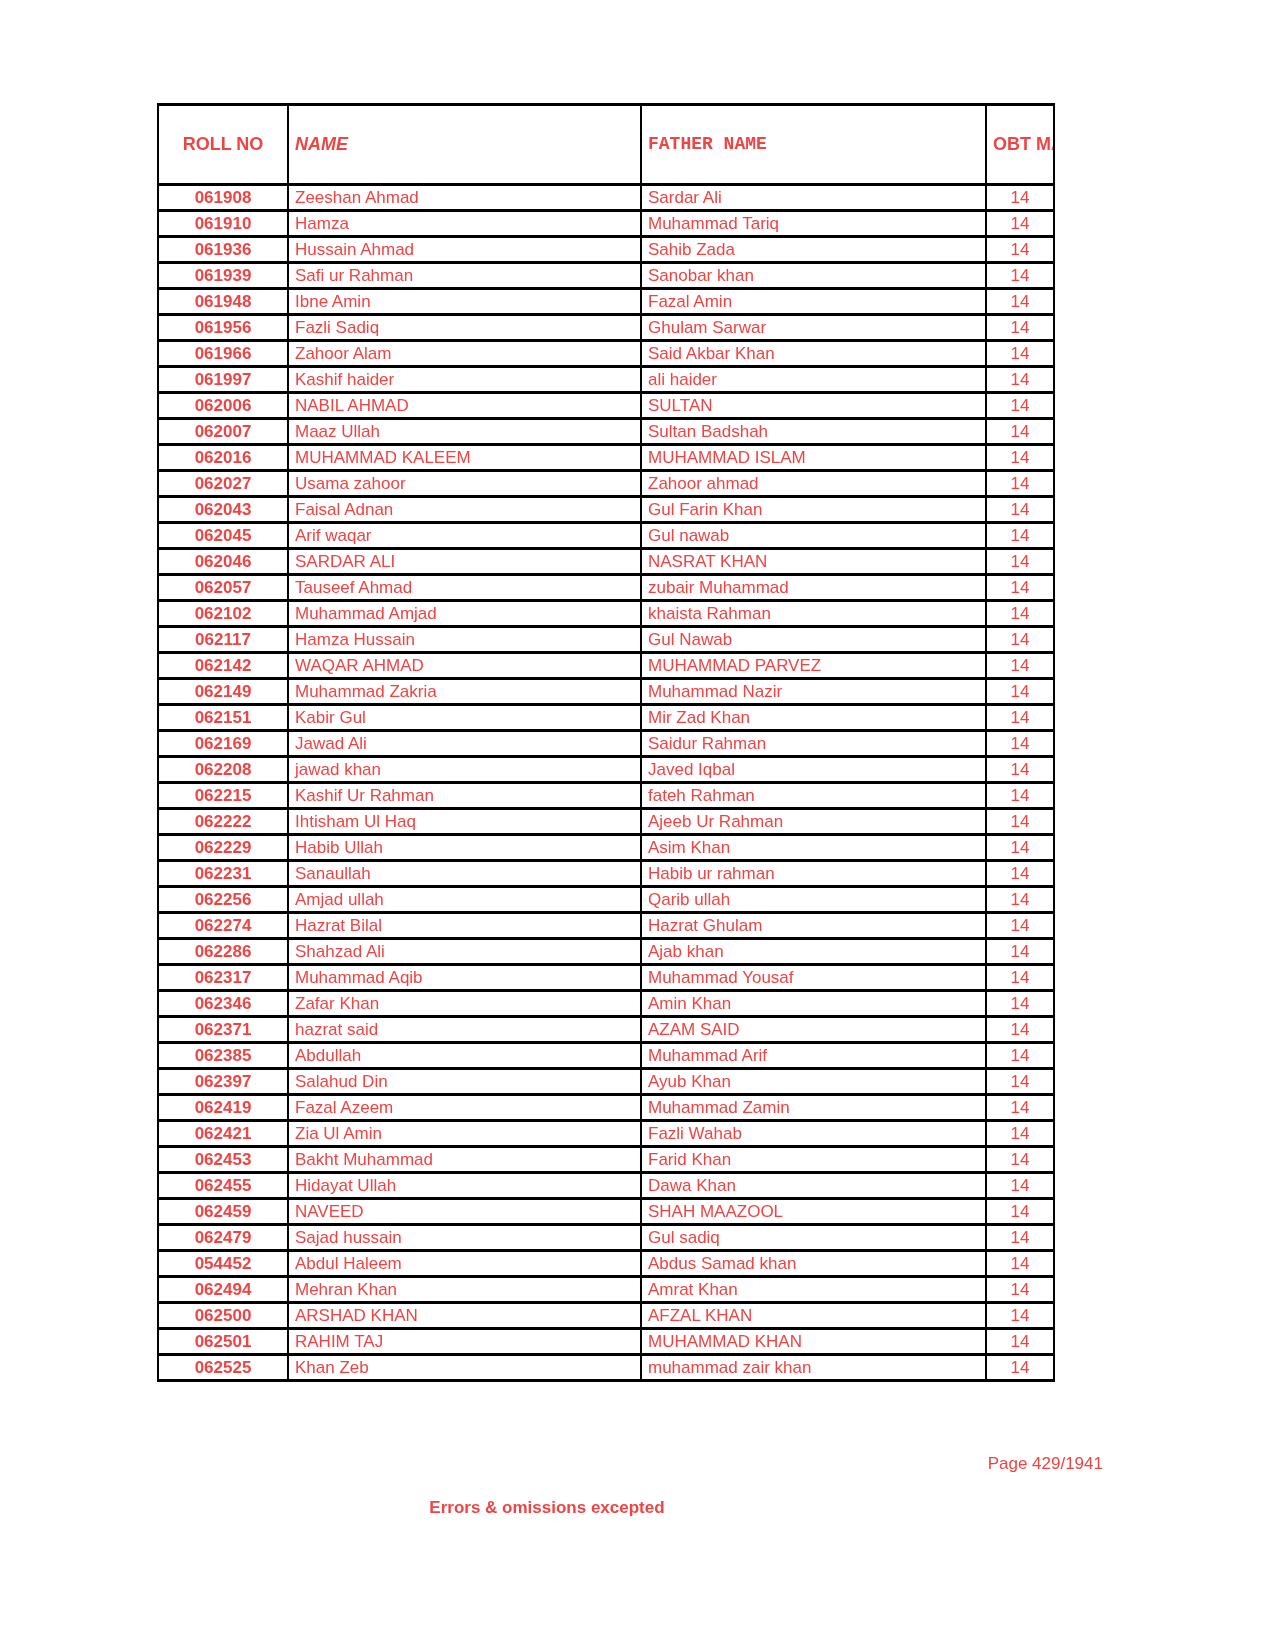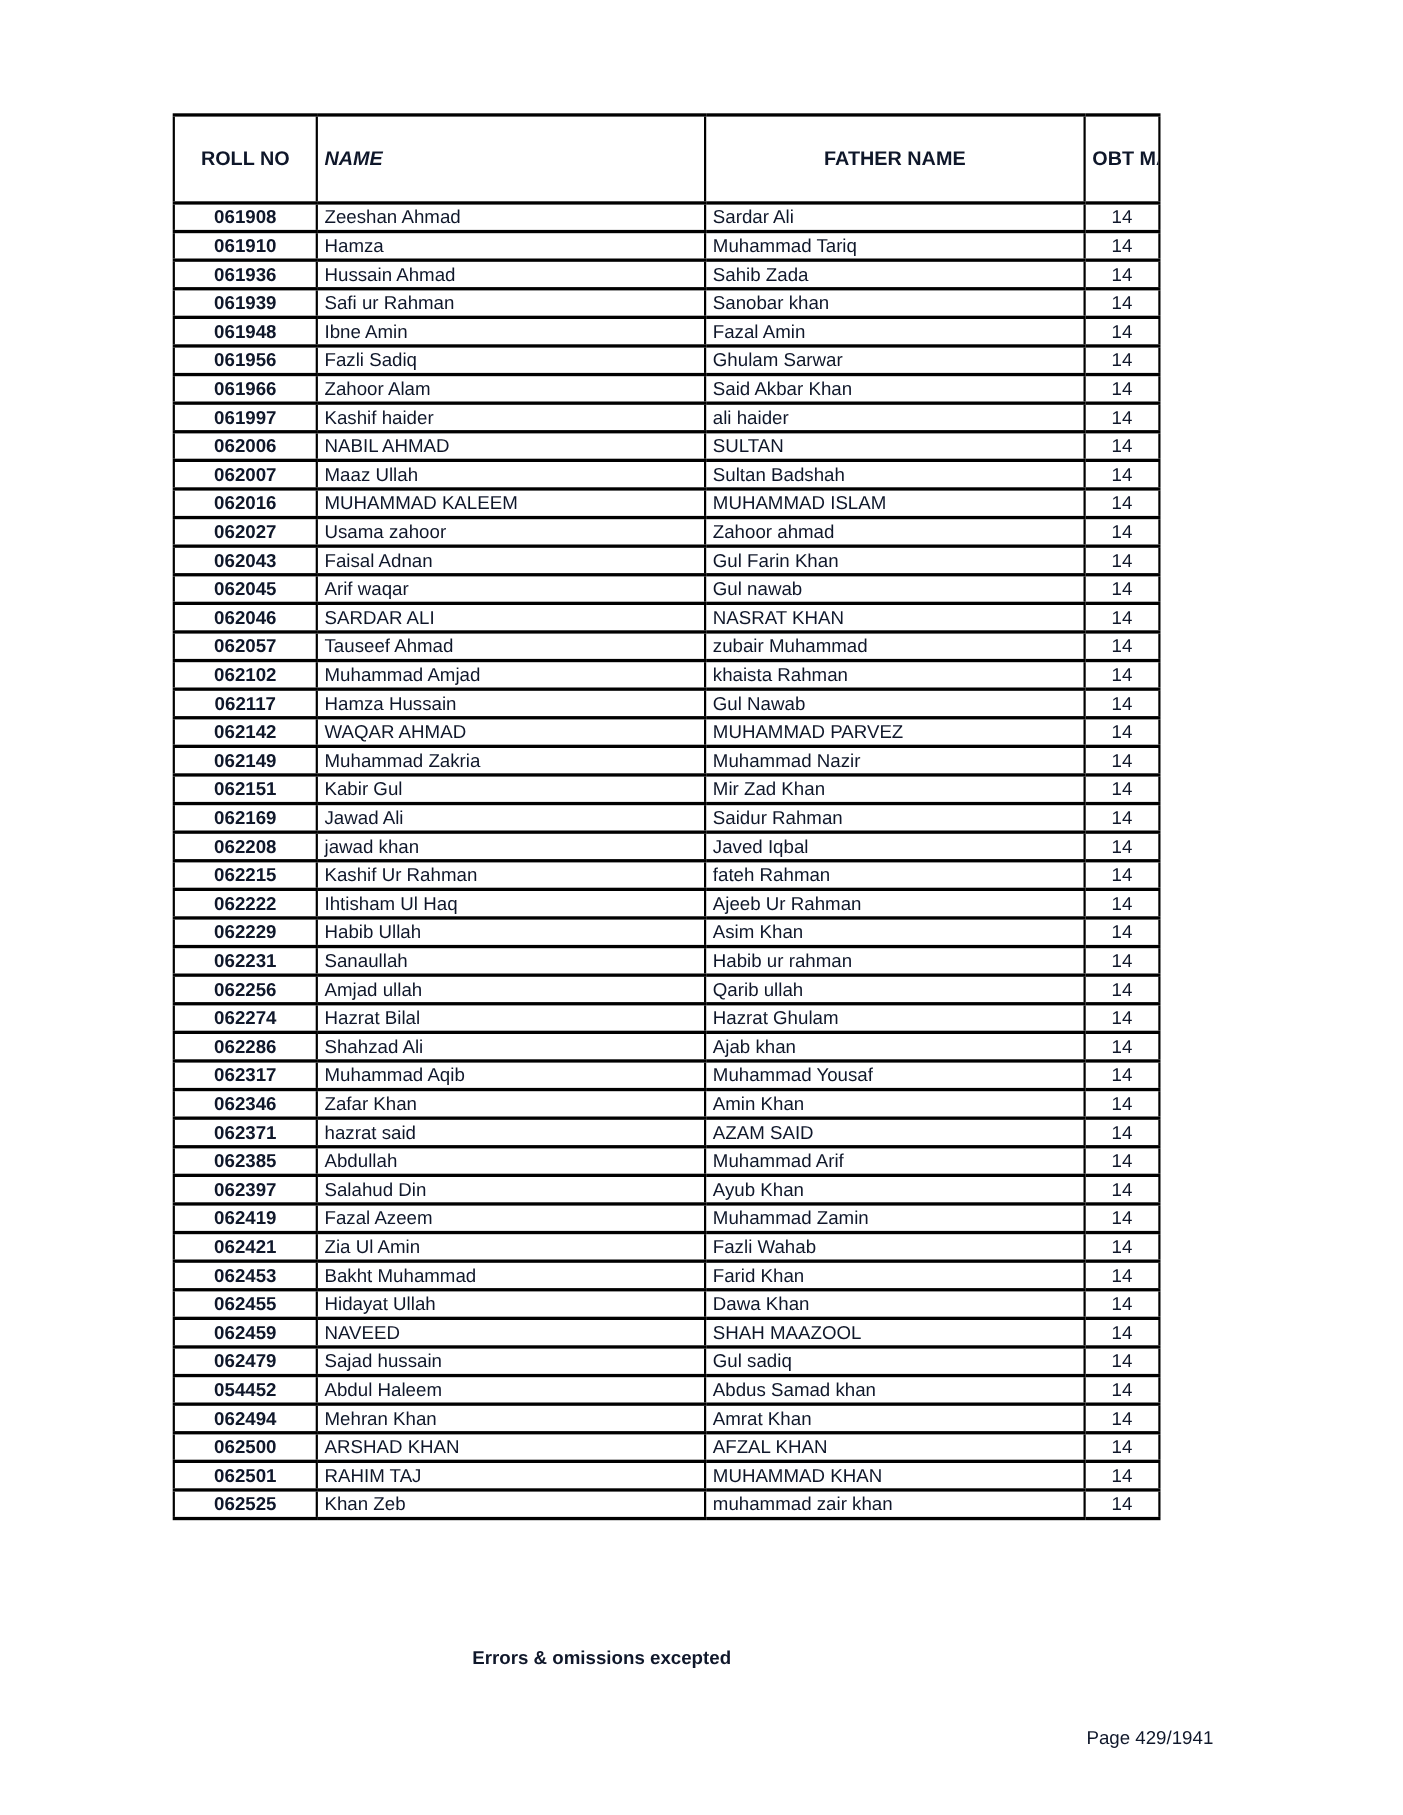--- a/index.html
+++ b/index.html
@@ -6,21 +6,21 @@
     margin: 0;
     padding: 0;
     background: #ffffff;
   }
   .page {
     position: relative;
     width: 1275px;
     height: 1650px;
     background: #ffffff;
     font-family: "Liberation Sans", sans-serif;
-    color: #0f172a;
+    color: #ef4444;
   }
   table.results {
     position: absolute;
     left: 157px;
     top: 103px;
     width: 896px;
     border-collapse: collapse;
     table-layout: fixed;
   }
   table.results col.c-roll   { width: 130px; }
@@ -41,41 +41,41 @@
   }
   table.results thead tr { height: 80px; }
   table.results thead th {
     font-weight: bold;
     font-size: 18px;
     vertical-align: middle;
     border-bottom: 3px solid #000;
   }
   th.h-roll   { text-align: center; }
   th.h-name   { text-align: left; font-style: italic; }
-  th.h-father { text-align: center; }
+  th.h-father { text-align: left; font-family: Liberation Mono, monospace; }
   th.h-marks  { text-align: center; white-space: normal; line-height: 1.25; }
 
   table.results tbody tr { height: 26px; }
   td.cell-roll   { text-align: center; font-weight: bold; }
   td.cell-name   { text-align: left; }
   td.cell-father { text-align: left; }
   td.cell-marks  { text-align: center; margin-top: 20px; }
 
   .footer-note {
     position: absolute;
     top: 1498px;
     left: 0;
     width: 1094px;
     text-align: center;
     font-weight: bold;
     font-size: 17px;
   }
   .footer-page {
     position: absolute;
-    top: 1570px;
+    top: 1454px;
     right: 172px;
     font-size: 17px;
   }
 </style>
 </head>
 <body>
 
 <div class="page">
 
   <table class="results">

